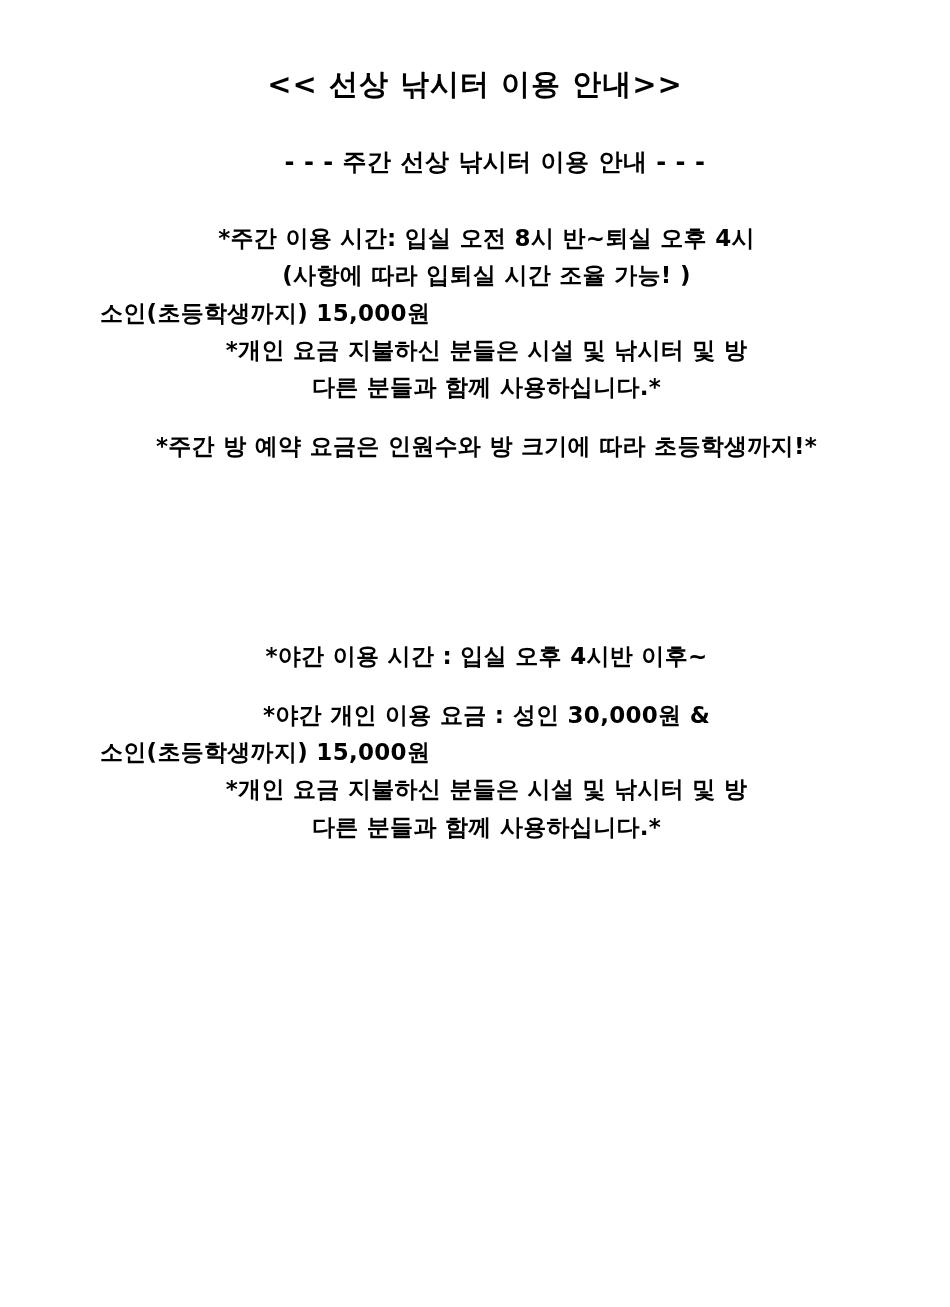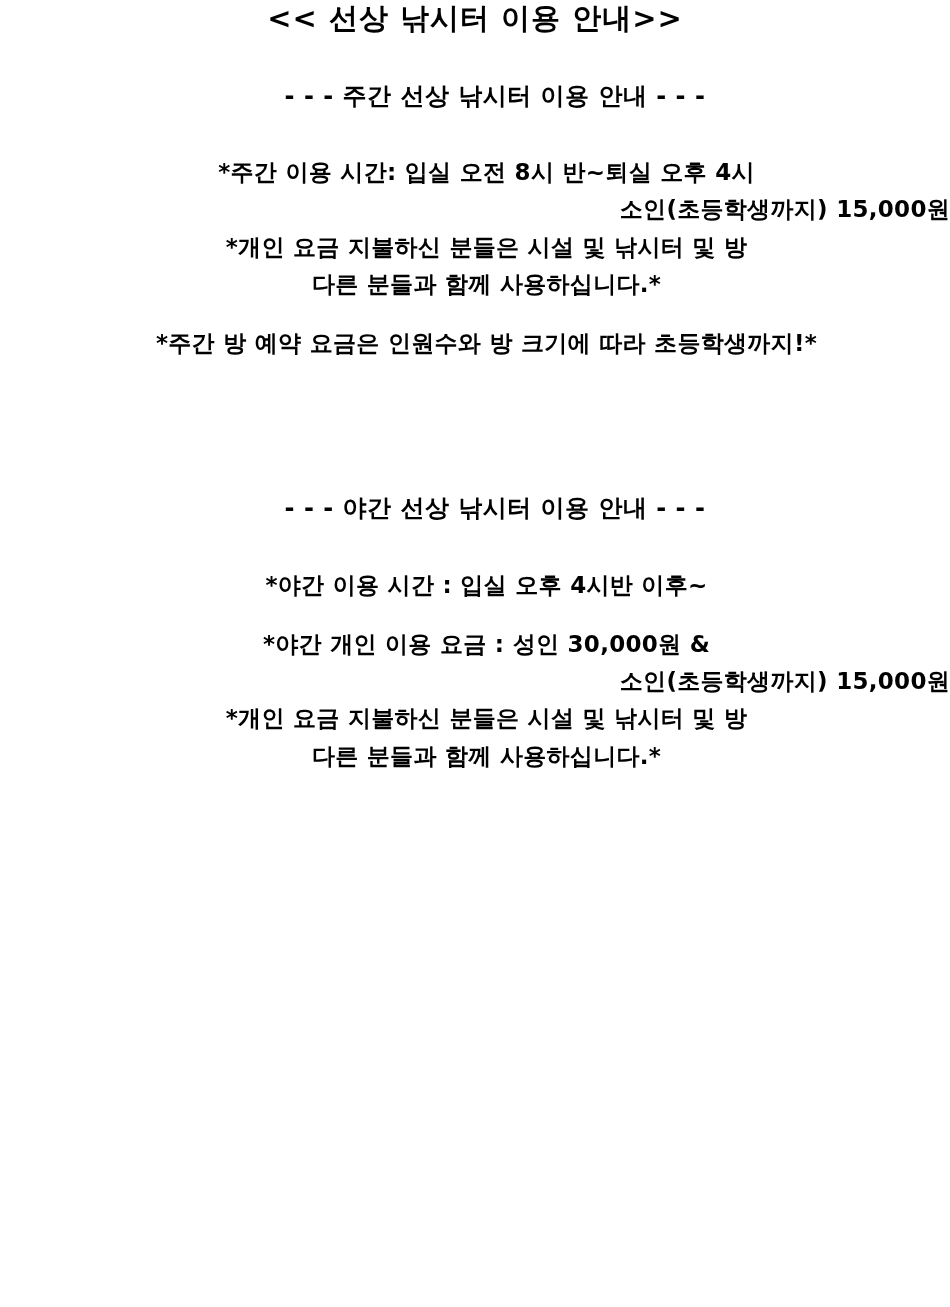--- a/index.html
+++ b/index.html
@@ -19,20 +19,21 @@
     height: 1307px;
     box-sizing: border-box;
     padding: 0;
     position: relative;
   }
   .doc-title {
     text-align: center;
     font-size: 29px;
     font-weight: bold;
     letter-spacing: 1px;
+    margin-top: 66px;
     line-height: 1.3;
   }
   .section {
     margin: 0;
   }
   .section-heading {
     text-align: center;
     font-size: 24px;
     font-weight: bold;
     letter-spacing: 0.5px;
@@ -41,55 +42,55 @@
   }
   .line {
     font-size: 23px;
     font-weight: bold;
     line-height: 1.62;
     letter-spacing: 0.3px;
     white-space: pre;
   }
   .center { text-align: center; padding-left: 23px; }
   .indent-right {
-    text-align: right;
-    padding-left: 74px;
+    text-align: left;
+    padding-left: 100px;
   }
   .gap-sm { height: 22px; }
   .gap-md { height: 42px; }
   .gap-xl { height: 130px; }
 </style>
 </head>
 <body>
 
 <div class="page">
 
   <div class="doc-title">&lt;&lt; 선상 낚시터 이용 안내&gt;&gt;</div>
 
   <div class="gap-md"></div>
 
   <div class="section">
     <div class="section-heading">- - -  주간 선상 낚시터 이용 안내  - - -</div>
 
     <div class="gap-md"></div>
 
     <div class="line center">*주간 이용 시간: 입실 오전 8시 반~퇴실 오후 4시</div>
+    <div class="line center">(사항에 따라 입퇴실 시간 조율 가능! )</div>
     <div class="line indent-right">소인(초등학생까지) 15,000원</div>
     <div class="line center">*개인 요금 지불하신 분들은 시설 및 낚시터 및 방</div>
     <div class="line center">다른 분들과 함께 사용하십니다.*</div>
 
     <div class="gap-sm"></div>
 
     <div class="line center">*주간 방 예약 요금은 인원수와 방 크기에 따라 초등학생까지!*</div>
   </div>
 
   <div class="gap-xl"></div>
 
   <div class="section">
-    <div class="section-heading">- - -  야간 선상 낚시터 이용 안내  - - -</div>
 
     <div class="gap-md"></div>
 
     <div class="line center">*야간 이용 시간 : 입실 오후 4시반 이후~</div>
 
     <div class="gap-sm"></div>
 
     <div class="line center">*야간 개인 이용 요금 : 성인 30,000원 &amp;</div>
     <div class="line indent-right">소인(초등학생까지) 15,000원</div>
     <div class="line center">*개인 요금 지불하신 분들은 시설 및 낚시터 및 방</div>

